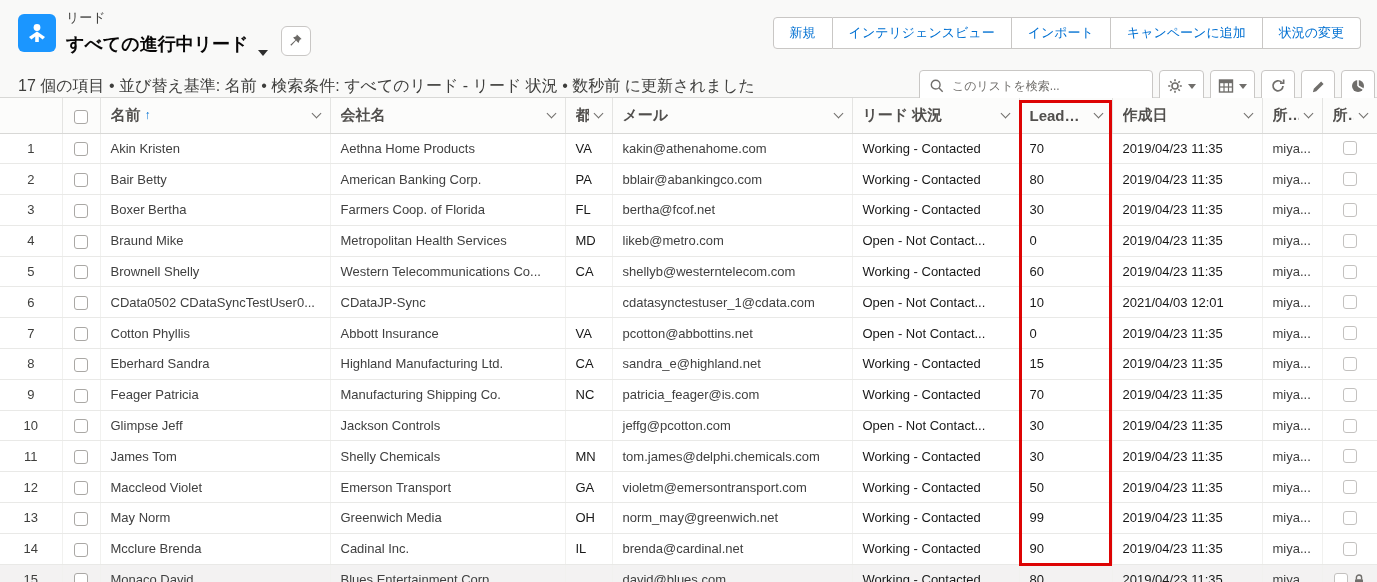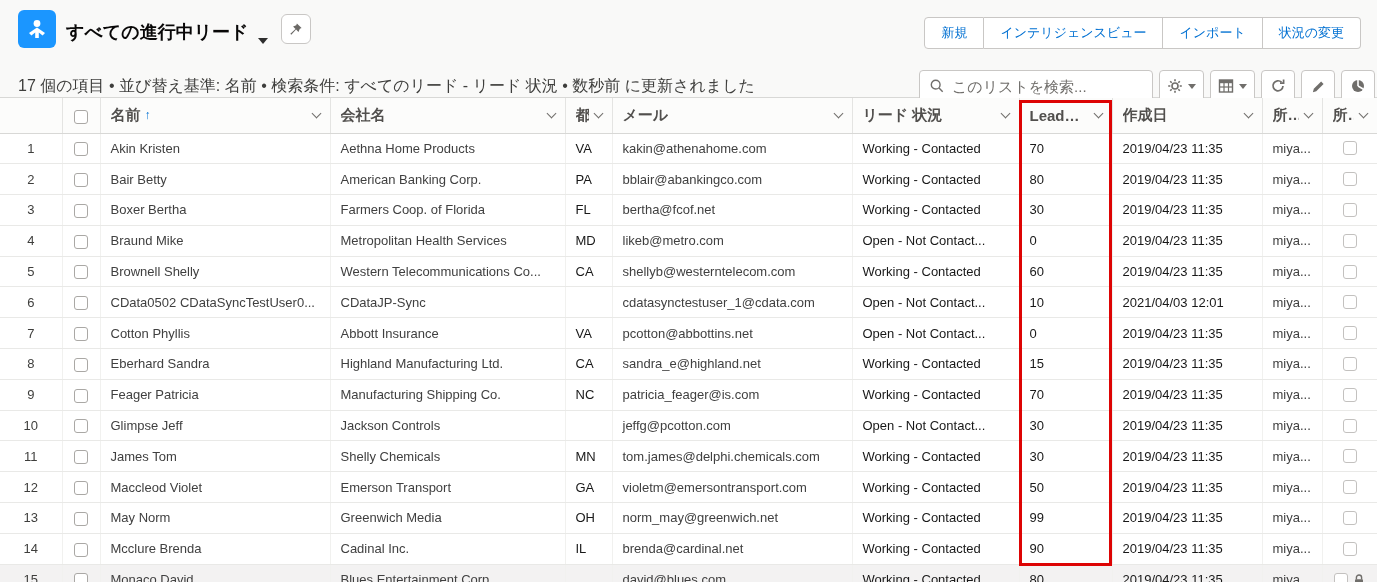--- a/index.html
+++ b/index.html
@@ -20,21 +20,21 @@
   .caret-down { width:0; height:0; border-left:5px solid transparent; border-right:5px solid transparent; border-top:6px solid #2e2e2e; cursor:pointer; }
   .pin-btn { width:30px; height:30px; border:1px solid #c9c7c5; border-radius:6px; background:#fff; display:flex; align-items:center; justify-content:center; cursor:pointer; margin-left:4px; }
   .action-group { display:flex; margin:7px 10px 16px 0; }
   .action-btn { height:32px; padding:0 16px; background:#fff; border:1px solid #c9c7c5; border-left-width:0; color:#0070d2; font-size:13px; cursor:pointer; white-space:nowrap; font-family:inherit; }
   .action-btn:first-child { border-left-width:1px; border-radius:4px 0 0 4px; }
   .action-btn:last-child { border-radius:0 4px 4px 0; }
   .row2 { display:flex; justify-content:space-between; align-items:center; margin-top:5px; }
   .status-text { font-size:16px; color:#3e3e3c; }
   .controls { display:flex; gap:6px; align-items:center; margin-right:-4px; }
   .search-box { display:flex; align-items:center; width:234px; height:32px; border:1px solid #c9c7c5; border-radius:4px; background:#fff; padding:0 10px; gap:8px; }
-  .search-box input { border:none; outline:none; flex:1; min-width:0; font-size:15px; color:#181818; background:transparent; font-family:inherit; }
+  .search-box input { border:none; outline:none; flex:1; min-width:0; font-size:12px; color:#181818; background:transparent; font-family:inherit; }
   .search-box input::placeholder { color:#706e6b; }
   .icon-btn { height:32px; min-width:34px; border:1px solid #c9c7c5; border-radius:4px; background:#fff; display:flex; align-items:center; justify-content:center; gap:5px; padding:0 7px; cursor:pointer; }
   .dd-caret { width:0; height:0; border-left:4px solid transparent; border-right:4px solid transparent; border-top:5px solid #706e6b; }
   
   .table-wrap { position:relative; }
   table { border-collapse:collapse; table-layout:fixed; width:1377px; background:#fff; }
   th, td { overflow:hidden; white-space:nowrap; text-overflow:ellipsis; }
   thead th { height:35px; background:#fcfcfb; font-size:15px; font-weight:bold; color:#514f4d; text-align:left; padding:0 10px; border-bottom:1px solid #d8d8d6; border-right:1px solid #e4e4e2; }
   thead th:last-child { border-right:none; }
   .th-inner { display:flex; align-items:center; justify-content:space-between; }
@@ -62,35 +62,37 @@
 <header class="page-header">
   <div class="row1">
     <div class="entity">
       <span class="entity-icon">
         <svg width="24" height="24" viewBox="0 0 24 24">
           <circle cx="12" cy="6.5" r="3.4" fill="#ffffff"></circle>
           <path d="M12 10.5 L20 16 L17.6 18.6 L13.8 15.5 L13.8 21 L10.2 21 L10.2 15.5 L6.4 18.6 L4 16 Z" fill="#ffffff"></path>
         </svg>
       </span>
       <div class="entity-text">
+        <div class="obj-label">リード</div>
         <div class="title-row">
           <h1>すべての進行中リード</h1>
           <span class="caret-down"></span>
           <button class="pin-btn">
             <svg width="15" height="15" viewBox="0 0 16 16">
               <path d="M9.5 1.5 L14.5 6.5 L12.6 7.2 L11.2 10.6 L8.6 8 L3.5 13.5 L2.5 12.5 L8 7.4 L5.4 4.8 L8.8 3.4 Z" fill="#6b6966"></path>
             </svg>
           </button>
         </div>
       </div>
     </div>
     <div class="action-group">
       <button class="action-btn">新規</button>
       <button class="action-btn">インテリジェンスビュー</button>
       <button class="action-btn">インポート</button>
+      <button class="action-btn">キャンペーンに追加</button>
       <button class="action-btn">状況の変更</button>
     </div>
   </div>
   <div class="row2">
     <div class="status-text">17 個の項目 • 並び替え基準: 名前 • 検索条件: すべてのリード - リード 状況 • 数秒前 に更新されました</div>
     <div class="controls">
       <div class="search-box">
         <svg width="14" height="14" viewBox="0 0 16 16">
           <circle cx="6.5" cy="6.5" r="5" fill="none" stroke="#706e6b" stroke-width="1.6"></circle>
           <line x1="10.3" y1="10.3" x2="14.5" y2="14.5" stroke="#706e6b" stroke-width="1.6"></line>

